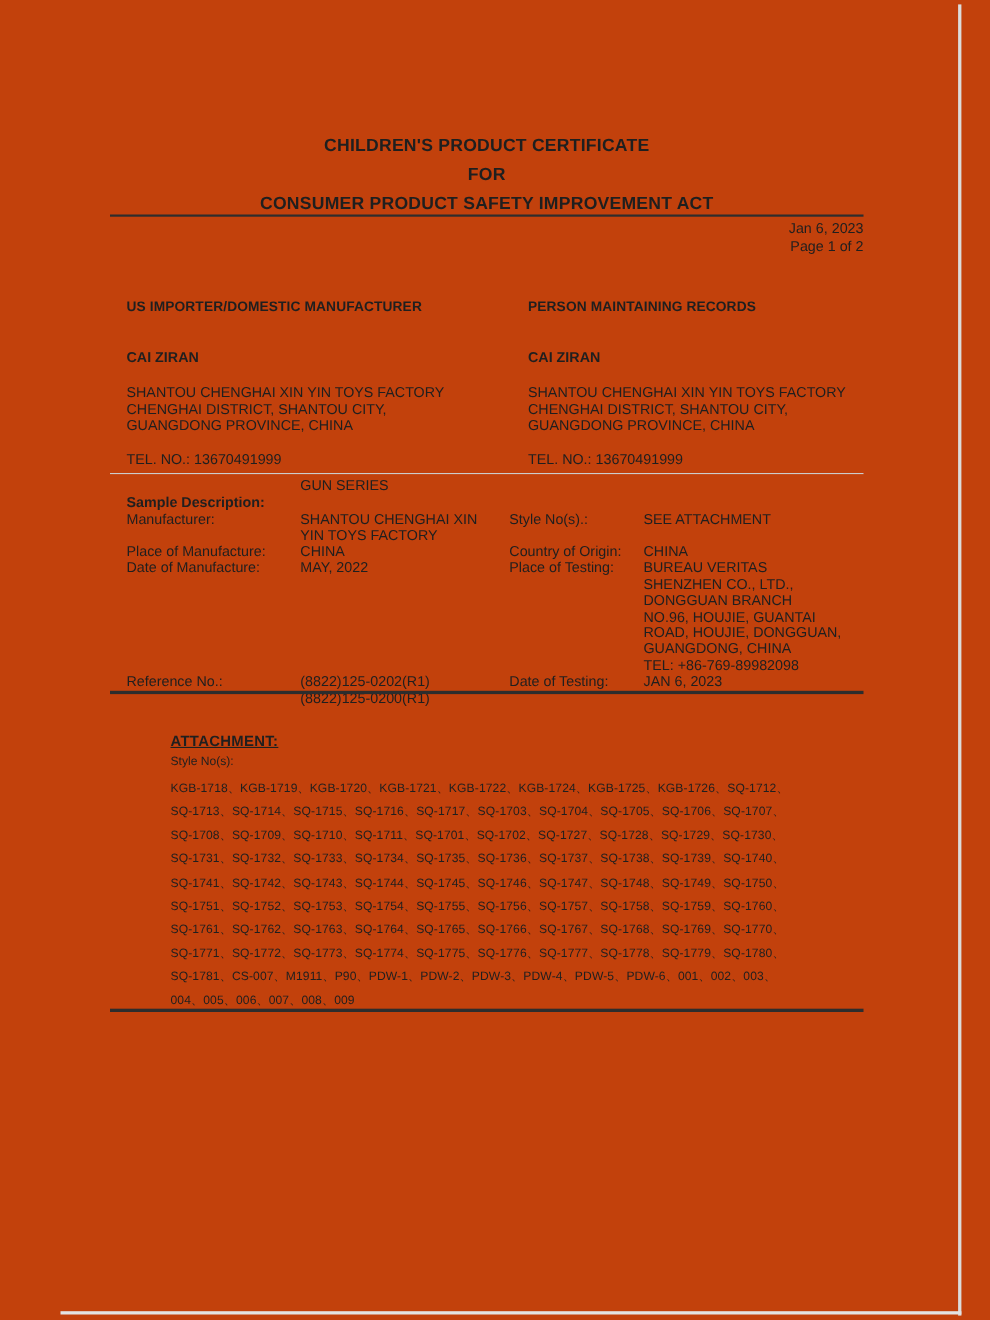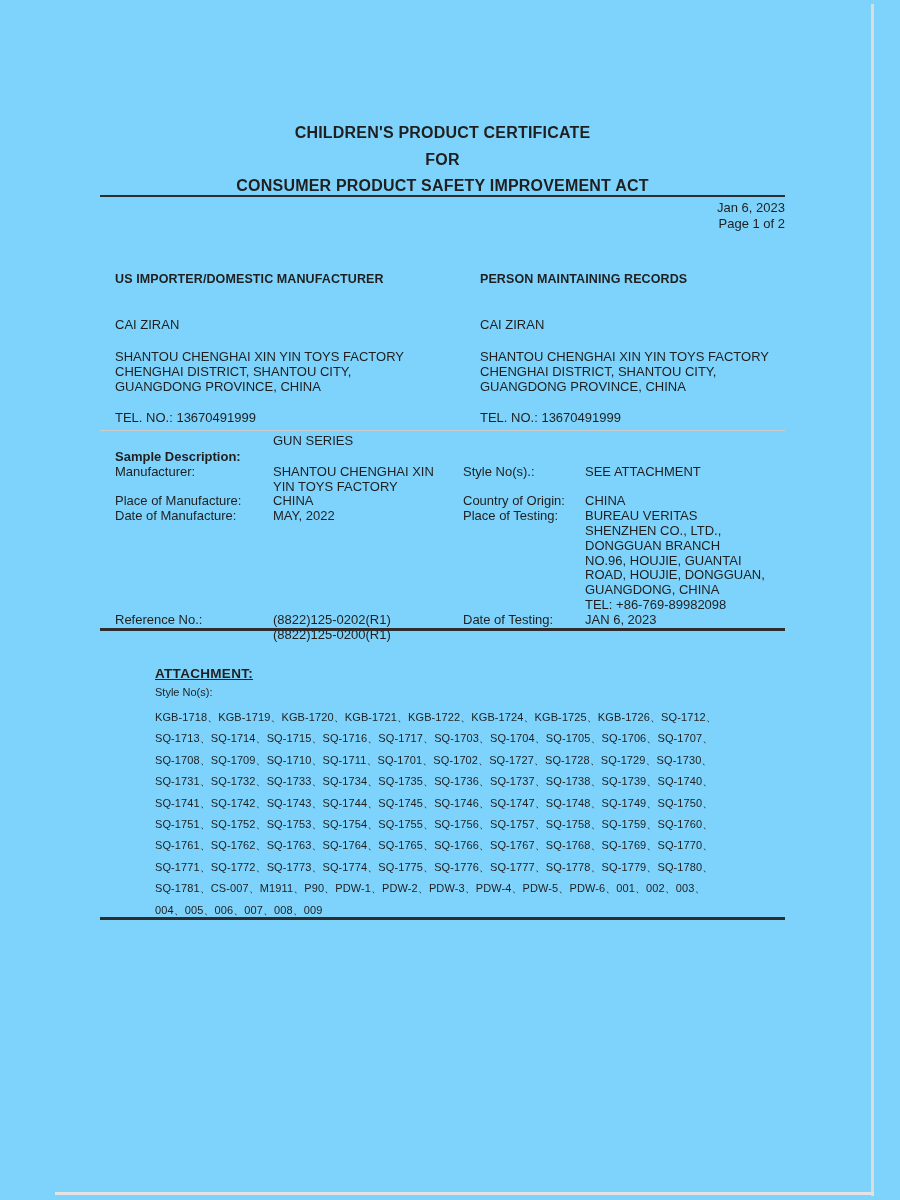--- a/index.html
+++ b/index.html
@@ -1,21 +1,21 @@
 <!DOCTYPE html>
 <html><head>
 <meta charset="utf-8">
 <style>
   * { margin: 0; padding: 0; box-sizing: border-box; }
   html, body { background: #ffffff; }
   .sheet {
     position: relative;
     width: 900px;
     height: 1200px;
-    background: #7dd3fc;
+    background: #c2410c;
     overflow: hidden;
     font-family: "Liberation Sans", "DejaVu Sans", sans-serif;
     color: #1f1f1f;
   }
   
   .edge-right  { position: absolute; left: 871px; top: 4px; width: 3px; height: 1192px; background: #dcdcdc; }
   .edge-bottom { position: absolute; left: 55px; top: 1192px; width: 819px; height: 3px; background: #e3e3e3; }
 
   .title-block { position: absolute; left: 100px; top: 120px; width: 685px; text-align: center; }
   .title-line { font-weight: bold; font-size: 16px; line-height: 26.5px; letter-spacing: 0.2px; }
@@ -25,21 +25,21 @@
   .rule2 { top: 628px; height: 3px; }
   .rule3 { top: 917px; height: 3px; }
   .rule-faint { position: absolute; left: 100px; top: 430px; width: 685px; height: 1px; background: #cccccc; }
 
   .dateline { position: absolute; left: 100px; top: 200px; width: 685px; text-align: right; font-size: 13px; line-height: 15.5px; }
 
   .party { position: absolute; top: 272px; width: 340px; font-size: 13px; line-height: 15px; }
   .party-left  { left: 115px; }
   .party-right { left: 480px; }
   .party-heading { font-weight: bold; font-size: 12.5px; letter-spacing: 0.1px; }
-  .party-name { margin-top: 30px; }
+  .party-name { margin-top: 30px; font-weight: bold; }
   .party-address { margin-top: 17px; }
   .party-tel { margin-top: 16px; }
 
   .details { position: absolute; left: 115px; top: 434px; width: 672px; font-size: 13px; line-height: 14.8px; }
   .band { display: grid; grid-template-columns: 158px 190px 122px 202px; align-items: start; }
   .cell { white-space: pre-line; }
   .label-bold { font-weight: bold; margin-top: 16px; }
 
   .attachment { position: absolute; left: 115px; top: 666px; width: 672px; margin-left: 40px; }
   .attachment-heading { font-weight: bold; font-size: 13.5px; text-decoration: underline; letter-spacing: 0.3px; }

